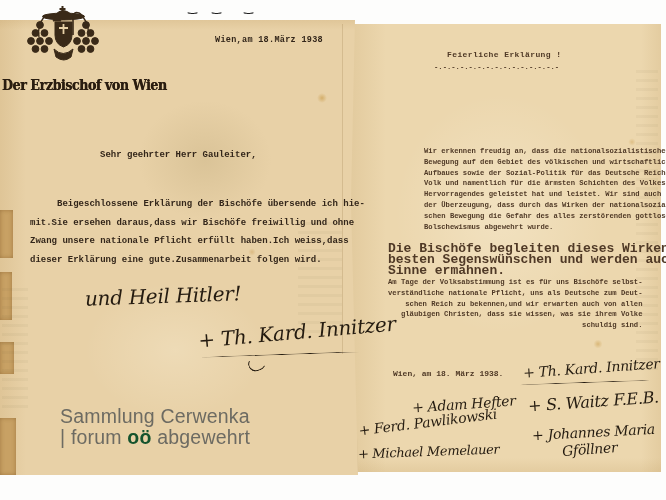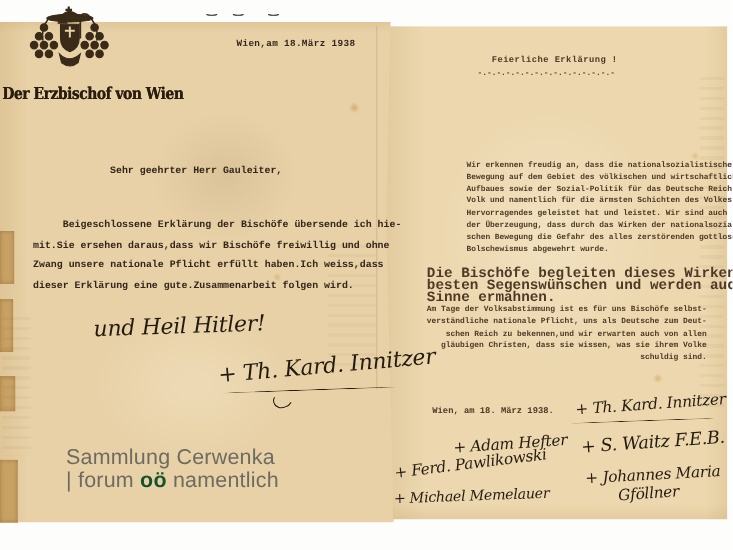--- a/index.html
+++ b/index.html
@@ -169,16 +169,16 @@
 
   <div class="hand" style="left:412px;top:396px;font-size:14px;transform:rotate(-4deg);">+ Adam Hefter</div>
   <div class="hand" style="left:528px;top:392px;font-size:16px;transform:rotate(-4deg);">+ S. Waitz F.E.B.</div>
   <div class="hand" style="left:358px;top:414px;font-size:14px;transform:rotate(-7deg);">+ Ferd. Pawlikowski</div>
   <div class="hand" style="left:532px;top:424px;font-size:14px;transform:rotate(-3deg);">+ Johannes Maria</div>
   <div class="hand" style="left:358px;top:444px;font-size:13px;transform:rotate(-2deg);">+ Michael Memelauer</div>
   <div class="hand" style="left:562px;top:441px;font-size:14px;transform:rotate(-4deg);">Gföllner</div>
 
   <div class="watermark">
     <div>Sammlung Cerwenka</div>
-    <div><span>| forum </span><span class="hl">oö</span><span> namentlich</span></div>
+    <div><span>| forum </span><span class="hl">oö</span><span> abgewehrt</span></div>
   </div>
 
 </div>
 
 </body></html>

